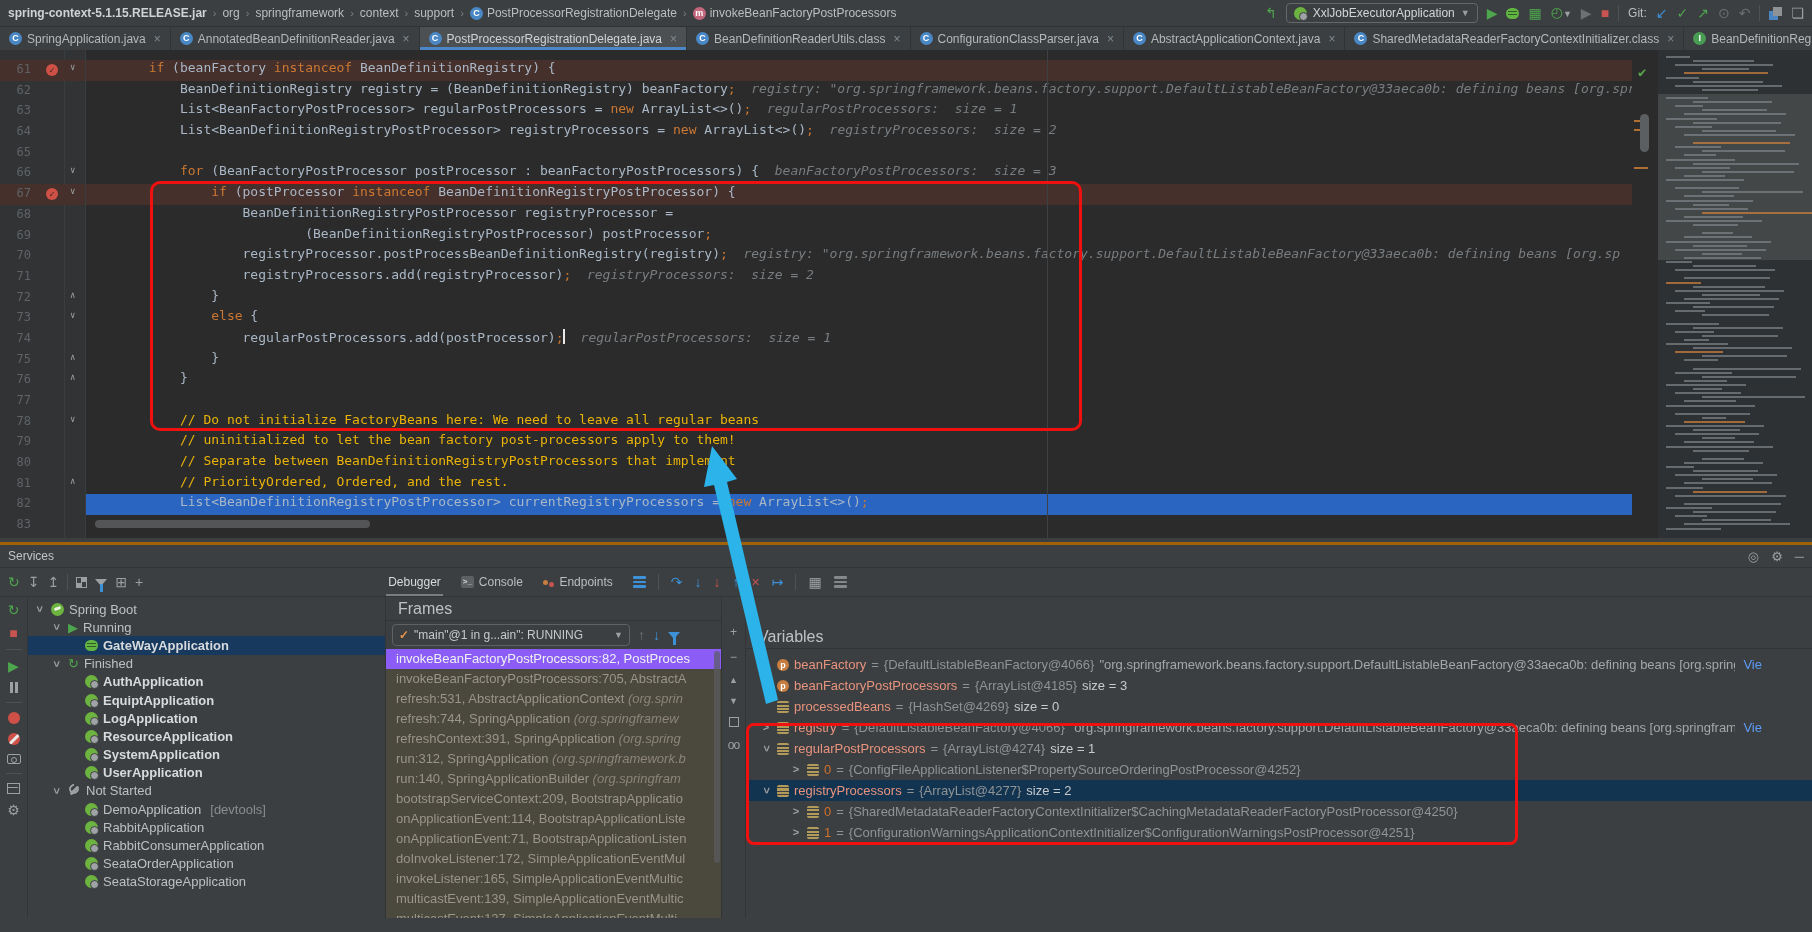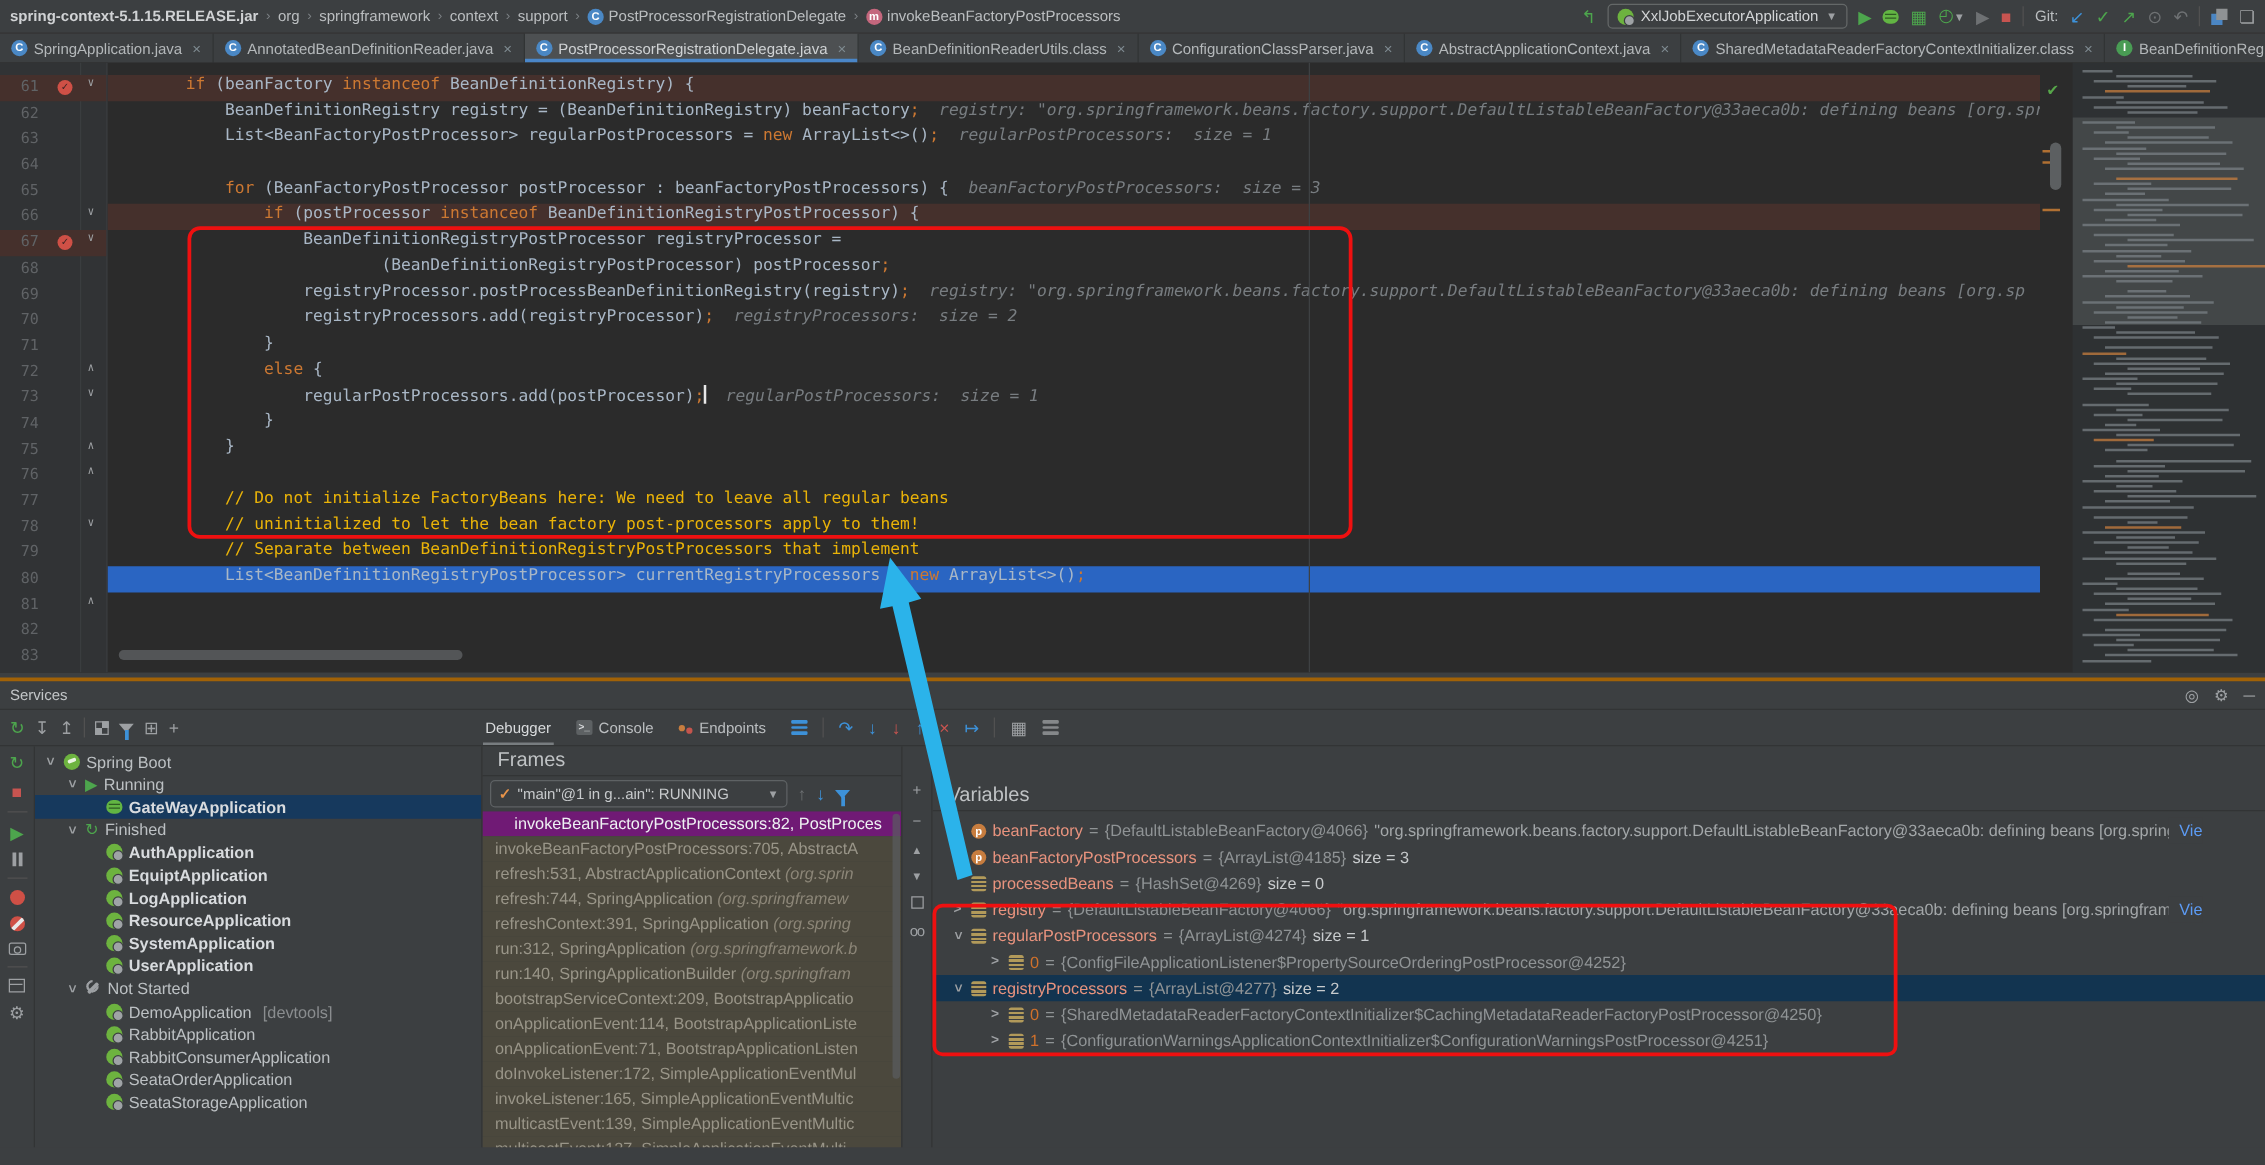--- a/index.html
+++ b/index.html
@@ -86,21 +86,21 @@
   .chev-sp { width:12px; }
 
   .frames-col { width:336px; border-right:1px solid #323435; display:flex; flex-direction:column; font-size:13px; }
   .panel-h { height:24px; line-height:24px; padding-left:12px; color:#bfc2c4; font-size:16px; border-bottom:1px solid #323435; }
   .combo-row { display:flex; align-items:center; gap:8px; padding:3px 6px; }
   .tcombo { flex:0 0 238px; display:flex; align-items:center; gap:5px; border:1px solid #5e6264; border-radius:4px; height:22px; padding:0 6px; color:#c7cacc; font-size:12px; white-space:nowrap; overflow:hidden;}
   .tcombo .dd { margin-left:auto; color:#9da0a3; font-size:9px;}
   .framelist { flex:1; overflow:hidden; position:relative; }
   .frow { height:20px; line-height:20px; padding-left:10px; white-space:nowrap; overflow:hidden; background:#4b483d; color:#999588; }
   .frow .pkg { font-style:italic; color:#8c8678; }
-  .frow.sel { background:#701a75; color:#eef1f3;text-align:center; }
+  .frow.sel { background:#8b5cf6; color:#eef1f3; }
   .fl-scroll { position:absolute; right:1px; top:2px; width:6px; height:212px; background:#5a5d5f; border-radius:3px; opacity:.7;}
 
   .watch-strip { width:24px; border-right:1px solid #323435; display:flex; flex-direction:column; align-items:center; padding-top:28px; gap:11px; color:#9da0a3; font-size:12px; }
 
   .vars-col { flex:1; display:flex; flex-direction:column; font-size:13px; overflow:hidden;margin-top:28px; }
   .varlist { padding-top:5px; }
   .vrow { height:21px; line-height:21px; white-space:nowrap; overflow:hidden; position:relative; display:flex; align-items:center; gap:5px;}
   .vrow.sel { background:#123450; }
   .vname { color:#e8937e; }
   .vidx { color:#d0712b; }
@@ -344,36 +344,38 @@
           <span class="num">82</span>
         </div>
         <div class="gline">
           <span class="num">83</span>
         </div>
       </div>
     <div class="codearea">
         <div class="crow bp"><span>        </span><span class="tk-k">if</span><span class="tk-p"> (beanFactory </span><span class="tk-k">instanceof</span><span class="tk-p"> BeanDefinitionRegistry) {</span></div>
         <div class="crow"><span>            </span><span class="tk-p">BeanDefinitionRegistry registry = (BeanDefinitionRegistry) beanFactory</span><span class="tk-k">;</span><span class="hint">  registry: "org.springframework.beans.factory.support.DefaultListableBeanFactory@33aeca0b: defining beans [org.spri</span></div>
         <div class="crow"><span>            </span><span class="tk-p">List&lt;BeanFactoryPostProcessor&gt; regularPostProcessors = </span><span class="tk-k">new</span><span class="tk-p"> ArrayList&lt;&gt;()</span><span class="tk-k">;</span><span class="hint">  regularPostProcessors:  size = 1</span></div>
+        <div class="crow"><span>            </span><span class="tk-p">List&lt;BeanDefinitionRegistryPostProcessor&gt; registryProcessors = </span><span class="tk-k">new</span><span class="tk-p"> ArrayList&lt;&gt;()</span><span class="tk-k">;</span><span class="hint">  registryProcessors:  size = 2</span></div>
         <div class="crow"><span></span></div>
         <div class="crow"><span>            </span><span class="tk-k">for</span><span class="tk-p"> (BeanFactoryPostProcessor postProcessor : beanFactoryPostProcessors) {</span><span class="hint">  beanFactoryPostProcessors:  size = 3</span></div>
         <div class="crow bp"><span>                </span><span class="tk-k">if</span><span class="tk-p"> (postProcessor </span><span class="tk-k">instanceof</span><span class="tk-p"> BeanDefinitionRegistryPostProcessor) {</span></div>
         <div class="crow"><span>                    </span><span class="tk-p">BeanDefinitionRegistryPostProcessor registryProcessor =</span></div>
         <div class="crow"><span>                            </span><span class="tk-p">(BeanDefinitionRegistryPostProcessor) postProcessor</span><span class="tk-k">;</span></div>
         <div class="crow"><span>                    </span><span class="tk-p">registryProcessor.postProcessBeanDefinitionRegistry(registry)</span><span class="tk-k">;</span><span class="hint">  registry: "org.springframework.beans.factory.support.DefaultListableBeanFactory@33aeca0b: defining beans [org.sp</span></div>
         <div class="crow"><span>                    </span><span class="tk-p">registryProcessors.add(registryProcessor)</span><span class="tk-k">;</span><span class="hint">  registryProcessors:  size = 2</span></div>
         <div class="crow"><span>                </span><span class="tk-p">}</span></div>
         <div class="crow"><span>                </span><span class="tk-k">else</span><span class="tk-p"> {</span></div>
         <div class="crow"><span>                    </span><span class="tk-p">regularPostProcessors.add(postProcessor)</span><span class="tk-k">;</span><span class="caret"></span><span class="hint">  regularPostProcessors:  size = 1</span></div>
         <div class="crow"><span>                </span><span class="tk-p">}</span></div>
         <div class="crow"><span>            </span><span class="tk-p">}</span></div>
         <div class="crow"><span></span></div>
         <div class="crow"><span>            </span><span class="tk-c">// Do not initialize FactoryBeans here: We need to leave all regular beans</span></div>
         <div class="crow"><span>            </span><span class="tk-c">// uninitialized to let the bean factory post-processors apply to them!</span></div>
         <div class="crow"><span>            </span><span class="tk-c">// Separate between BeanDefinitionRegistryPostProcessors that implement</span></div>
+        <div class="crow"><span>            </span><span class="tk-c">// PriorityOrdered, Ordered, and the rest.</span></div>
         <div class="crow cur"><span>            </span><span class="tk-p">List&lt;BeanDefinitionRegistryPostProcessor&gt; currentRegistryProcessors = </span><span class="tk-k">new</span><span class="tk-p"> ArrayList&lt;&gt;()</span><span class="tk-k">;</span></div>
         <div class="crow"><span></span></div>
       </div>
     <div class="guide"></div>
     <div class="hscroll"></div>
     <div class="scrollzone">
       <span class="okcheck">✔</span>
       <span class="mark" style="top:70px"></span>
       <span class="mark" style="top:79px"></span>
       <span class="mark" style="top:117px"></span>

